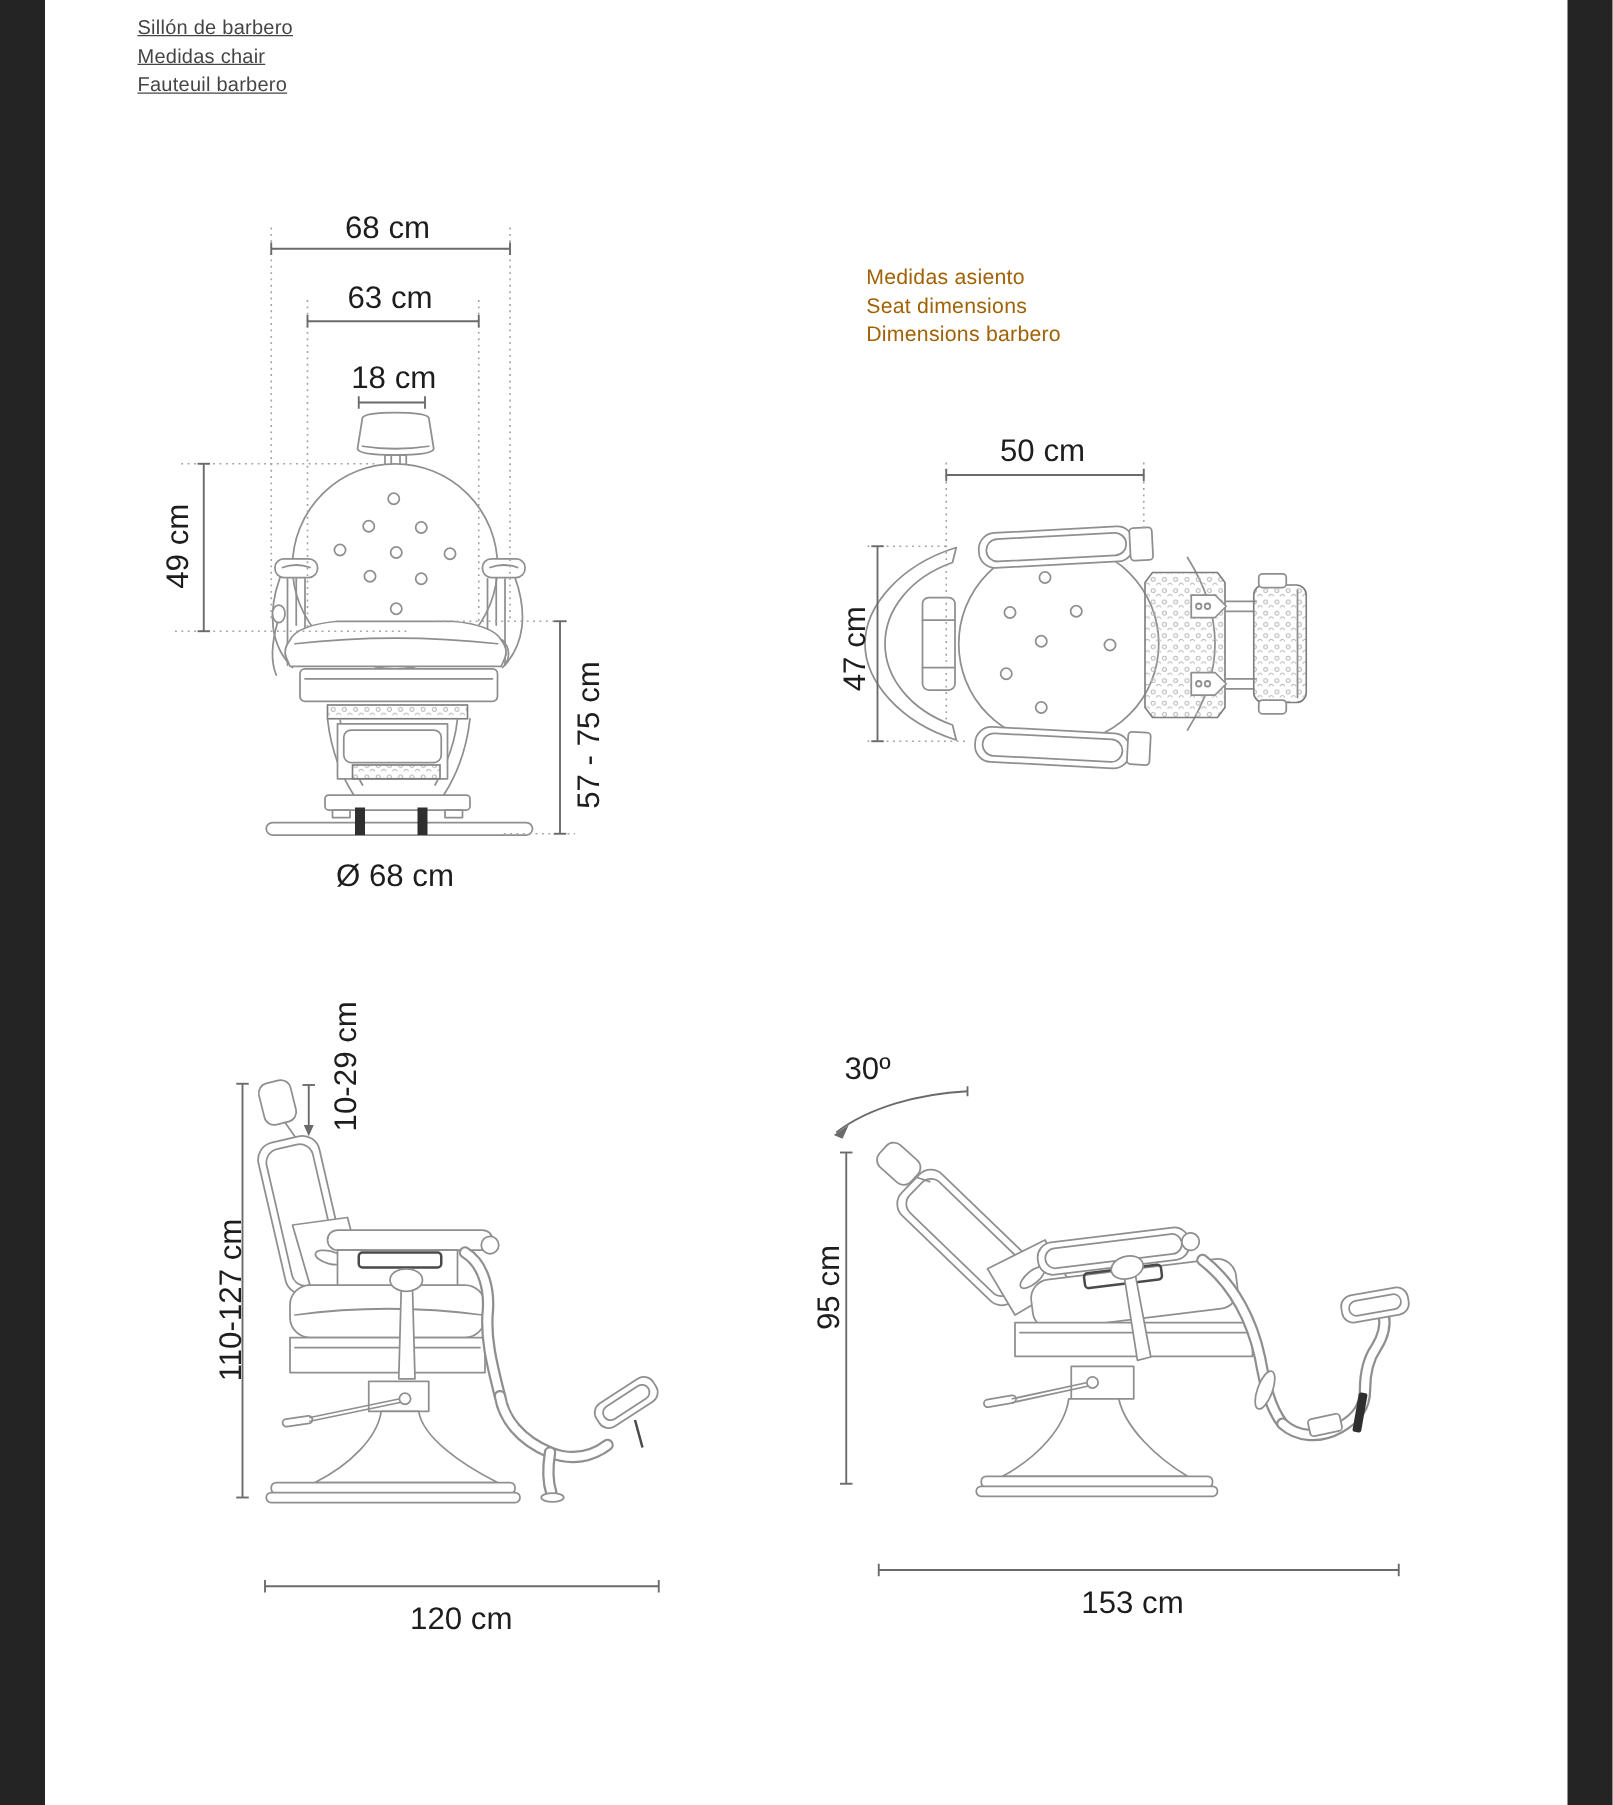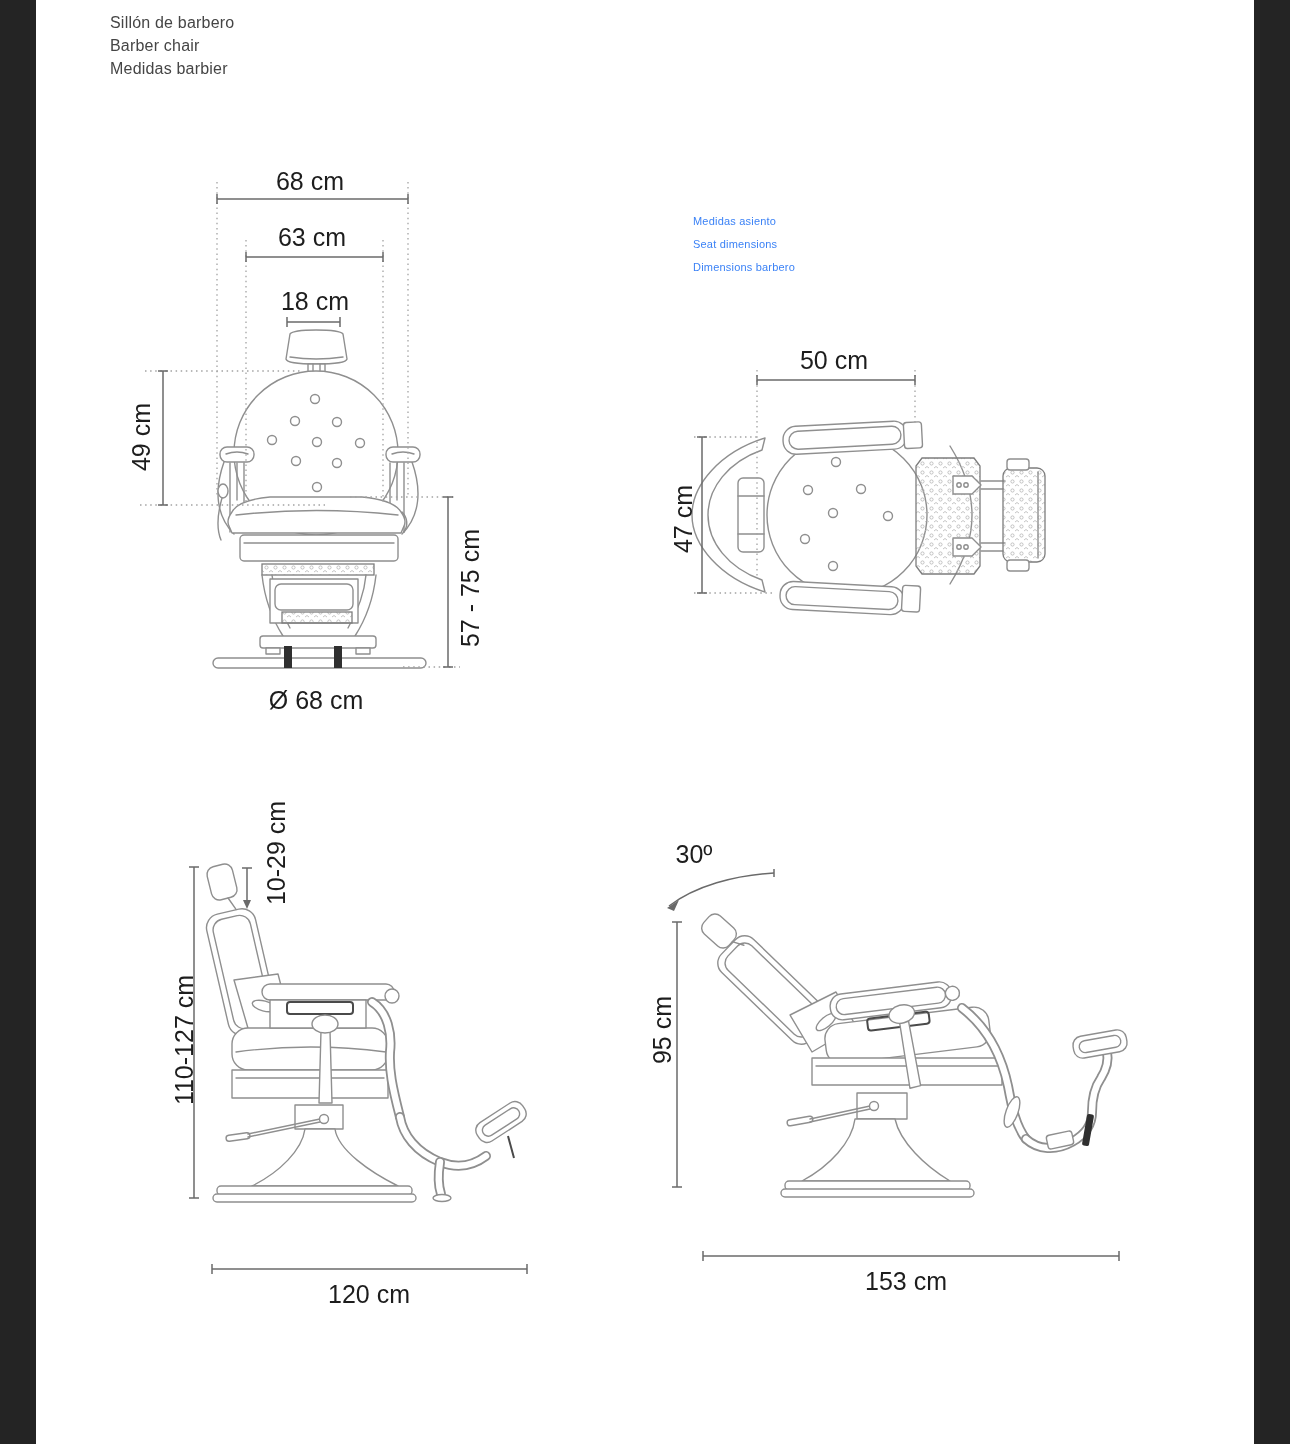--- a/index.html
+++ b/index.html
@@ -6,25 +6,25 @@
   body{
     width:1290px;height:1444px;position:relative;overflow:hidden;
     background:#ffffff;
     font-family:"Liberation Sans", sans-serif;
   }
   .edge-bar{position:absolute;top:0;bottom:0;width:36px;background:#242424;}
   .edge-bar.left{left:0;}
   .edge-bar.right{right:0;}
   .title-block{
     position:absolute;left:110px;top:11px;
-    font-size:16px;line-height:23px;color:#454545;letter-spacing:.2px;
+    font-size:16px;line-height:23px;color:#454545;letter-spacing:.2px;text-decoration:underline;
   }
   .subtitle-block{
     position:absolute;left:693px;top:210px;
-    font-size:11px;line-height:23px;color:#3b82f6;letter-spacing:.2px;
+    font-size:17px;line-height:23px;color:#a16207;letter-spacing:.2px;
   }
   svg.diag{position:absolute;overflow:visible;}
   #front-view{left:120px;top:160px;}
   #top-view{left:650px;top:200px;}
   #side-view{left:140px;top:790px;}
   #reclined-view{left:640px;top:830px;}
 
   .art{stroke:#8f8f8f;stroke-width:1.4;fill:#ffffff;stroke-linejoin:round;stroke-linecap:round;}
   .artn{stroke:#8f8f8f;stroke-width:1.4;fill:none;stroke-linejoin:round;stroke-linecap:round;}
   .dark{stroke:#4a4a4a;stroke-width:2;fill:none;}
@@ -39,22 +39,22 @@
   .ped{fill:#2f2f2f;stroke:none;}
 </style>
 </head>
 <body>
 
 <div class="edge-bar left"></div>
 <div class="edge-bar right"></div>
 
 <div class="title-block">
   <div>Sillón de barbero</div>
-  <div>Barber chair</div>
-  <div>Medidas barbier</div>
+  <div>Medidas chair</div>
+  <div>Fauteuil barbero</div>
 </div>
 
 <div class="subtitle-block">
   <div>Medidas asiento</div>
   <div>Seat dimensions</div>
   <div>Dimensions barbero</div>
 </div>
 
 <svg id="front-view" class="diag" width="380" height="570" viewBox="0 0 380 570">
   <defs>

